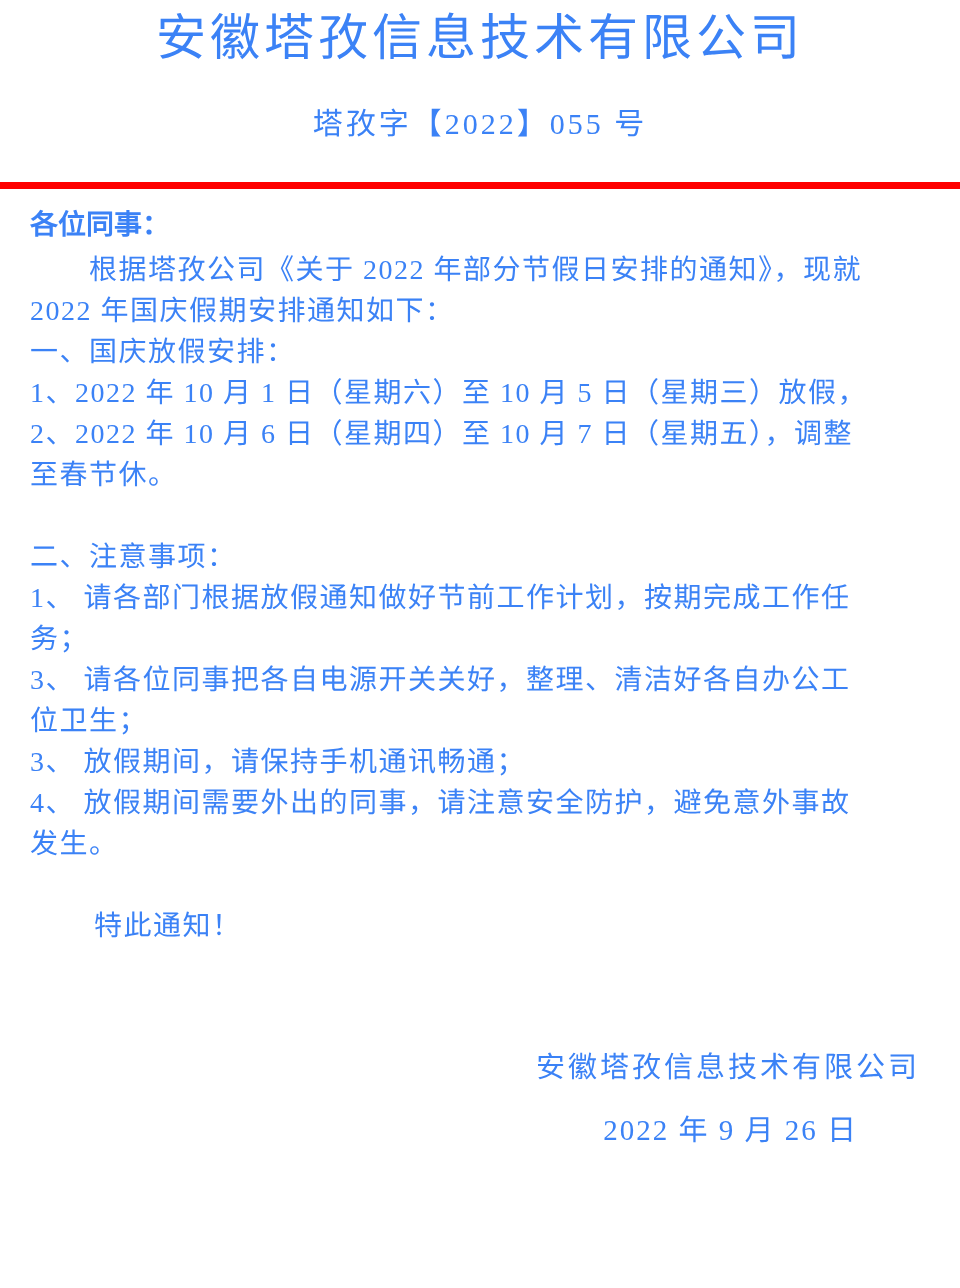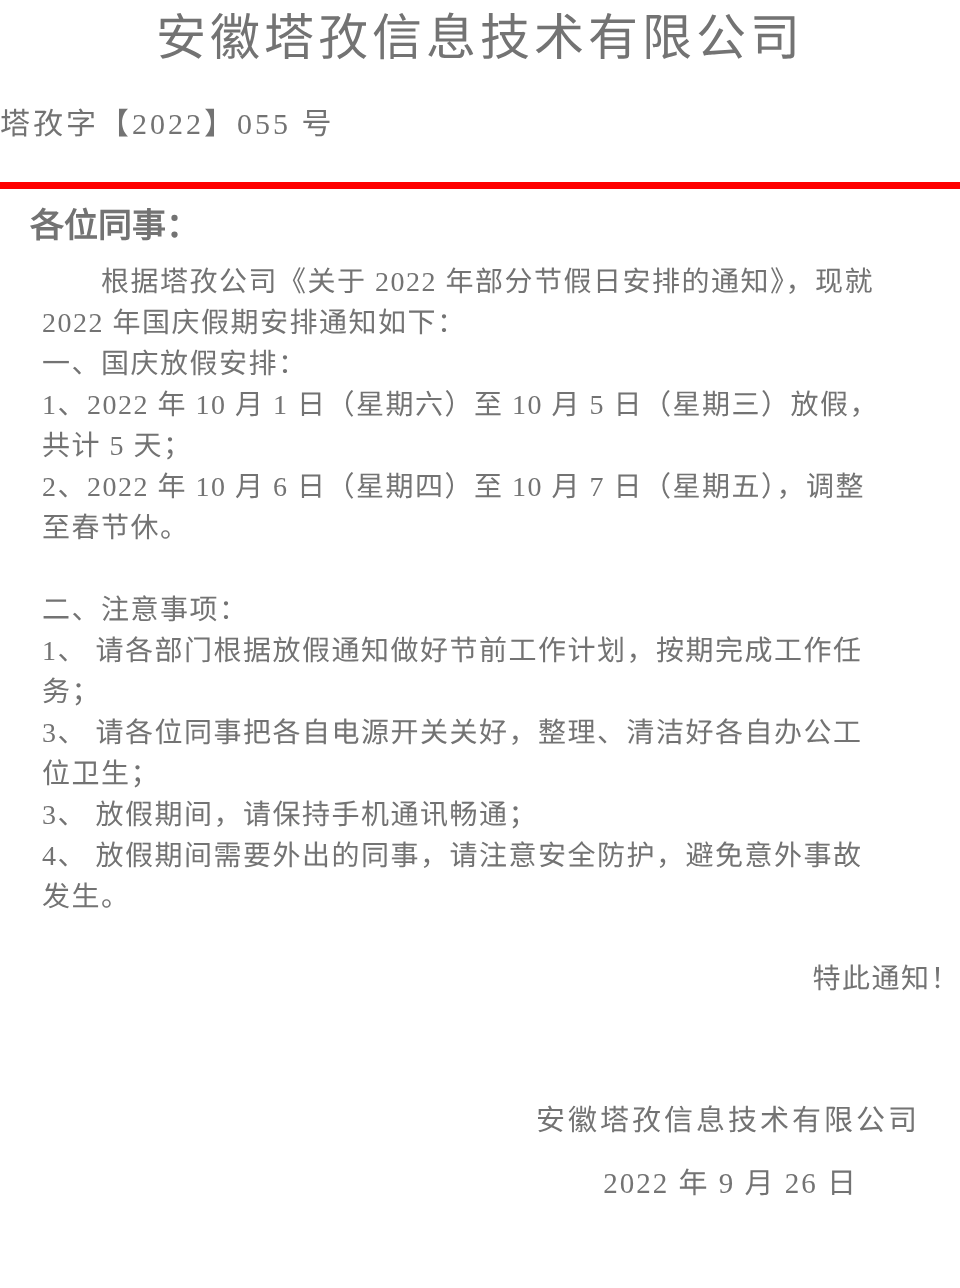--- a/index.html
+++ b/index.html
@@ -5,37 +5,37 @@
   html, body {
     margin: 0;
     padding: 0;
     background: #ffffff;
   }
   .page {
     position: relative;
     width: 960px;
     height: 1288px;
     background: #ffffff;
-    color: #737373;
+    color: #3b82f6;
     overflow: hidden;
     font-family: "Liberation Serif", "DejaVu Serif", serif;
   }
   .company {
     margin: 0;
     padding-top: 8px;
     text-align: center;
     font-size: 50px;
     font-weight: normal;
     line-height: 60px;
     letter-spacing: 4px;
     white-space: nowrap;
   }
   .doc-no {
     margin-top: 38px;
-    text-align: left;
+    text-align: center;
     font-size: 30px;
     line-height: 36px;
     letter-spacing: 3px;
     white-space: nowrap;
   }
   .red-line {
     margin-top: 40px;
     height: 7px;
     width: 100%;
     background: #fe0000;
@@ -45,42 +45,41 @@
     text-align: center;
     font-size: 31px;
     font-weight: bold;
     line-height: 38px;
     letter-spacing: 1px;
   }
   .salutation {
     margin-top: 18px;
     padding-left: 30px;
     font-family: "Liberation Sans", "DejaVu Sans", sans-serif;
-    font-size: 34px;
+    font-size: 28px;
     font-weight: bold;
     line-height: 36px;
   }
   .body-block {
-    margin-top: 18px;
-    padding: 0 28px 0 42px;
+    margin-top: 6px;
+    padding: 0 28px 0 30px;
     font-size: 28px;
     letter-spacing: 1.5px;
   }
   .body-line {
     min-height: 41px;
     line-height: 41px;
     white-space: pre-wrap;
   }
   .closing {
     margin-top: 41px;
     padding-left: 94px;
     font-size: 28px;
     line-height: 41px;
     letter-spacing: 1.5px;
-    text-align: right;
   }
   .signature {
     margin-top: 103px;
     padding-right: 40px;
     text-align: right;
     font-size: 29px;
     line-height: 36px;
     letter-spacing: 3px;
     white-space: nowrap;
   }
@@ -106,21 +105,20 @@
   <div class="red-line"></div>
 
 
   <div class="salutation">各位同事：</div>
 
   <div class="body-block">
       <div class="body-line">　　根据塔孜公司《关于 2022 年部分节假日安排的通知》，现就</div>
       <div class="body-line">2022 年国庆假期安排通知如下：</div>
       <div class="body-line">一、国庆放假安排：</div>
       <div class="body-line">1、2022 年 10 月 1 日（星期六）至 10 月 5 日（星期三）放假，</div>
-      <div class="body-line">共计 5 天；</div>
       <div class="body-line">2、2022 年 10 月 6 日（星期四）至 10 月 7 日（星期五），调整</div>
       <div class="body-line">至春节休。</div>
       <div class="body-line"></div>
       <div class="body-line">二、注意事项：</div>
       <div class="body-line">1、 请各部门根据放假通知做好节前工作计划，按期完成工作任</div>
       <div class="body-line">务；</div>
       <div class="body-line">3、 请各位同事把各自电源开关关好，整理、清洁好各自办公工</div>
       <div class="body-line">位卫生；</div>
       <div class="body-line">3、 放假期间，请保持手机通讯畅通；</div>
       <div class="body-line">4、 放假期间需要外出的同事，请注意安全防护，避免意外事故</div>

